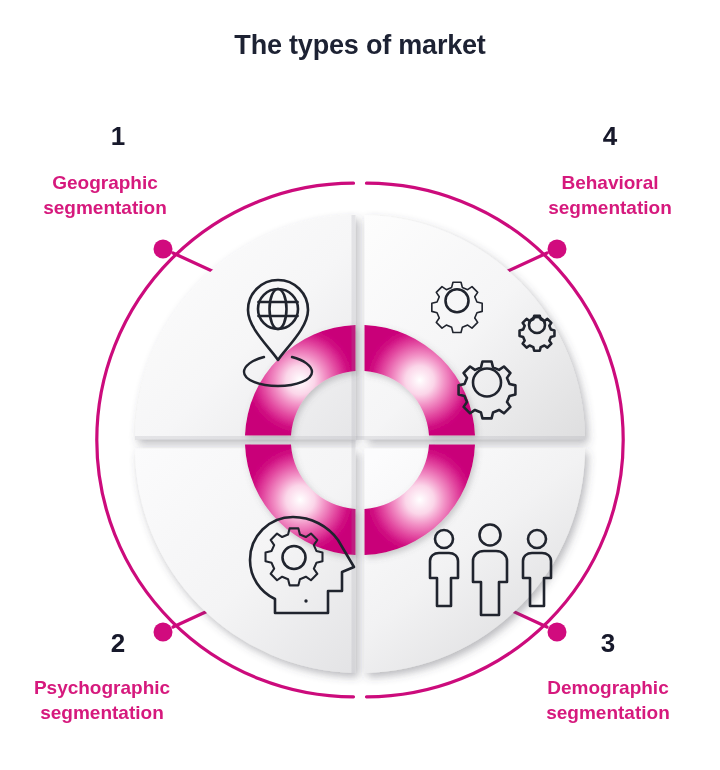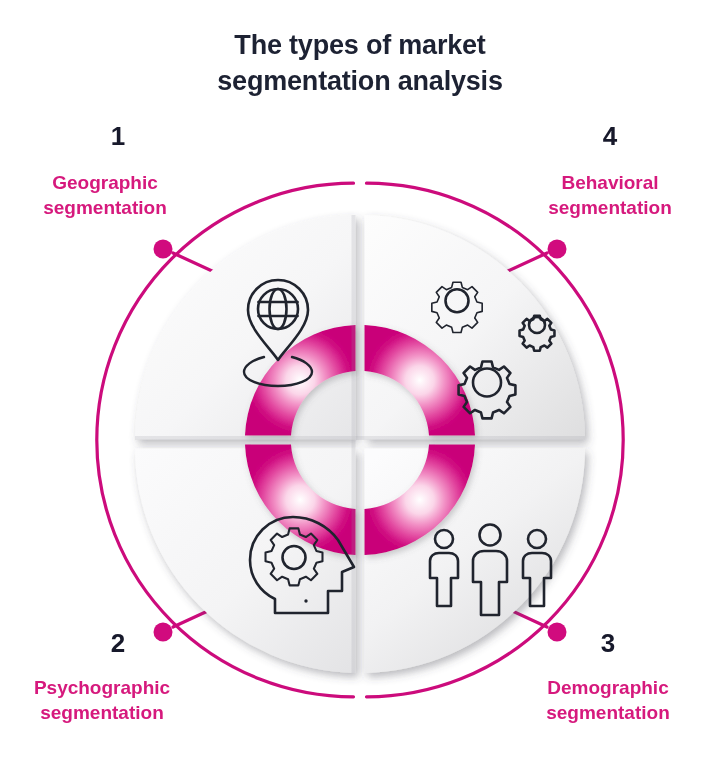--- a/index.html
+++ b/index.html
@@ -79,21 +79,20 @@
   }
   .icon-svg { overflow: visible; }
 </style>
 </head>
 <body>
 
 <div class="canvas">
 
   <div class="title">
     <span class="line">The types of market</span>
-    <span class="line">segmentation analysis</span>
   </div>
 
   <div class="num" id="num-1">1</div>
   <div class="num" id="num-2">2</div>
   <div class="num" id="num-3">3</div>
   <div class="num" id="num-4">4</div>
 
   <div class="lbl" id="lbl-1">
     <span class="line">Geographic</span>
     <span class="line">segmentation</span>

